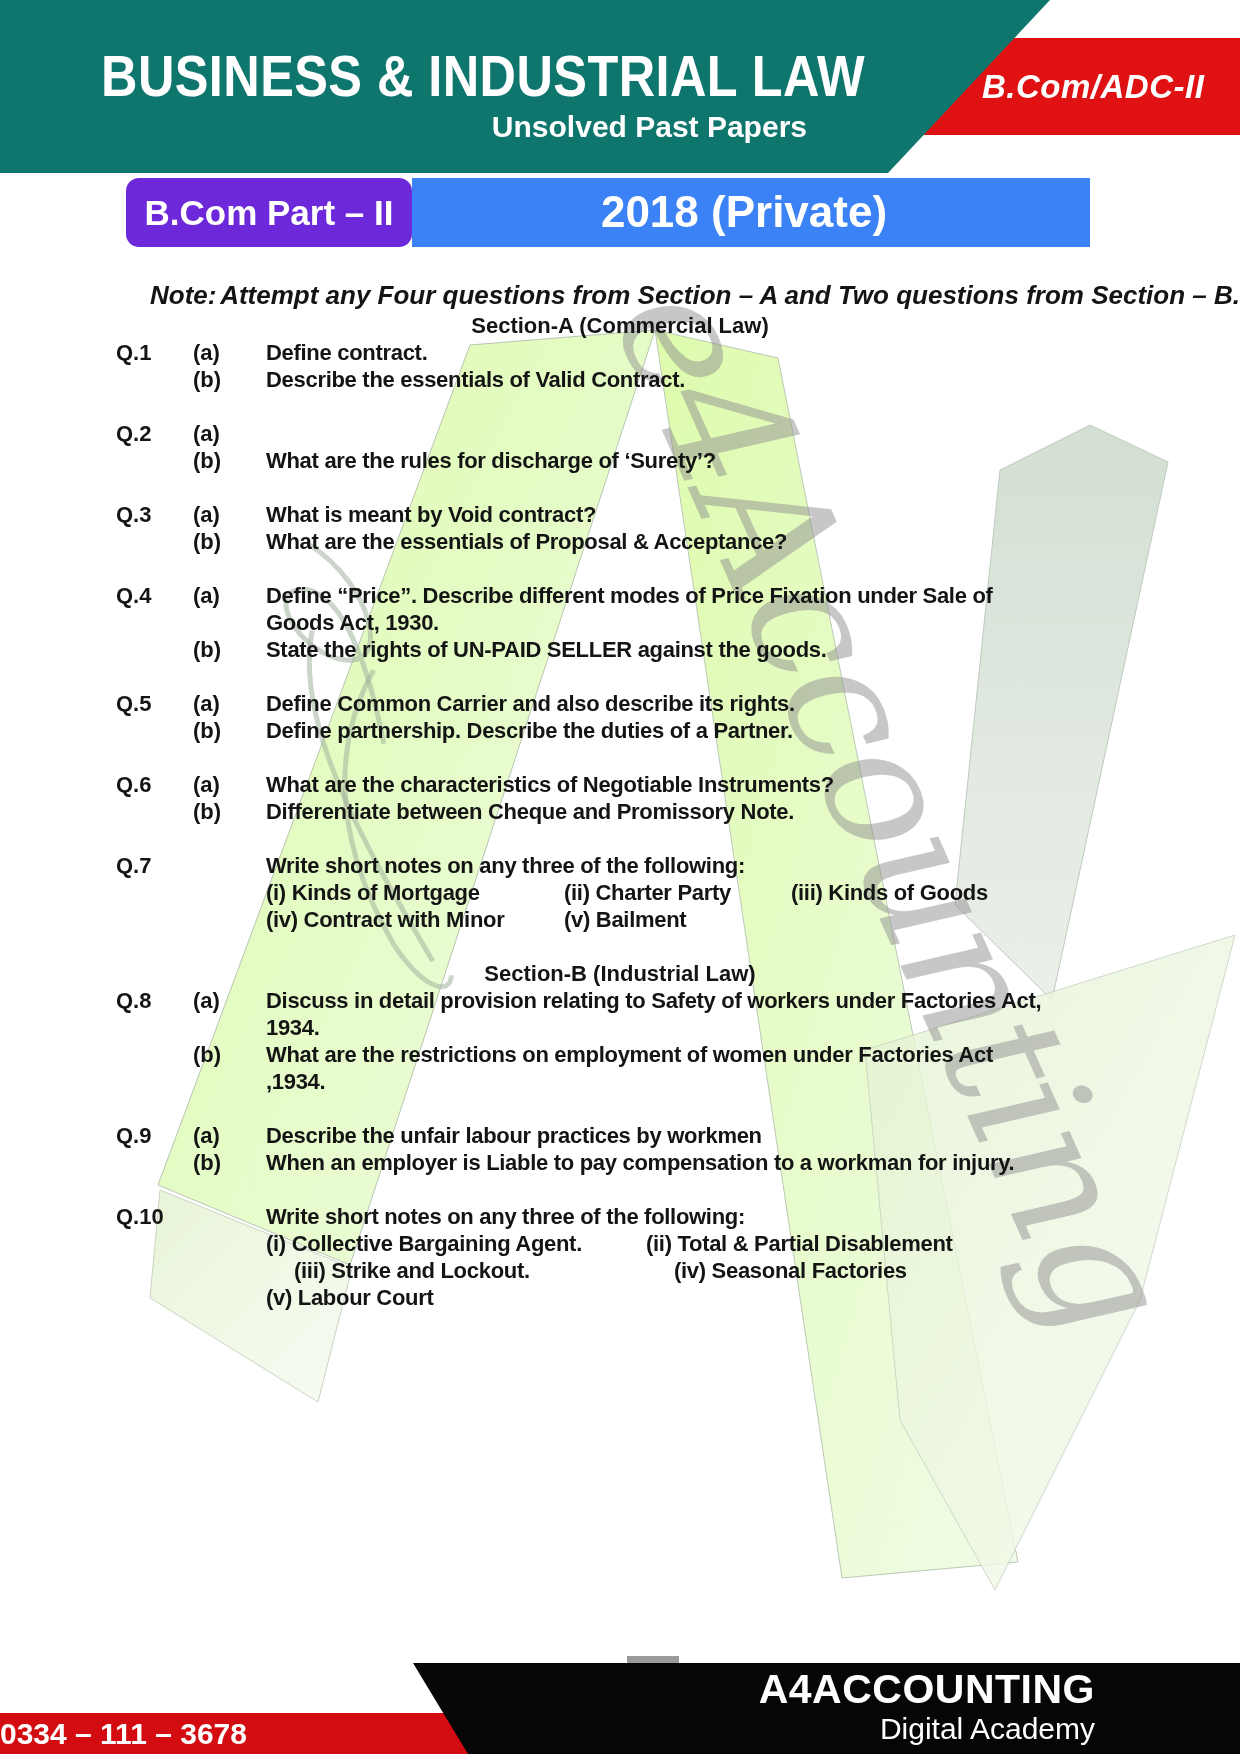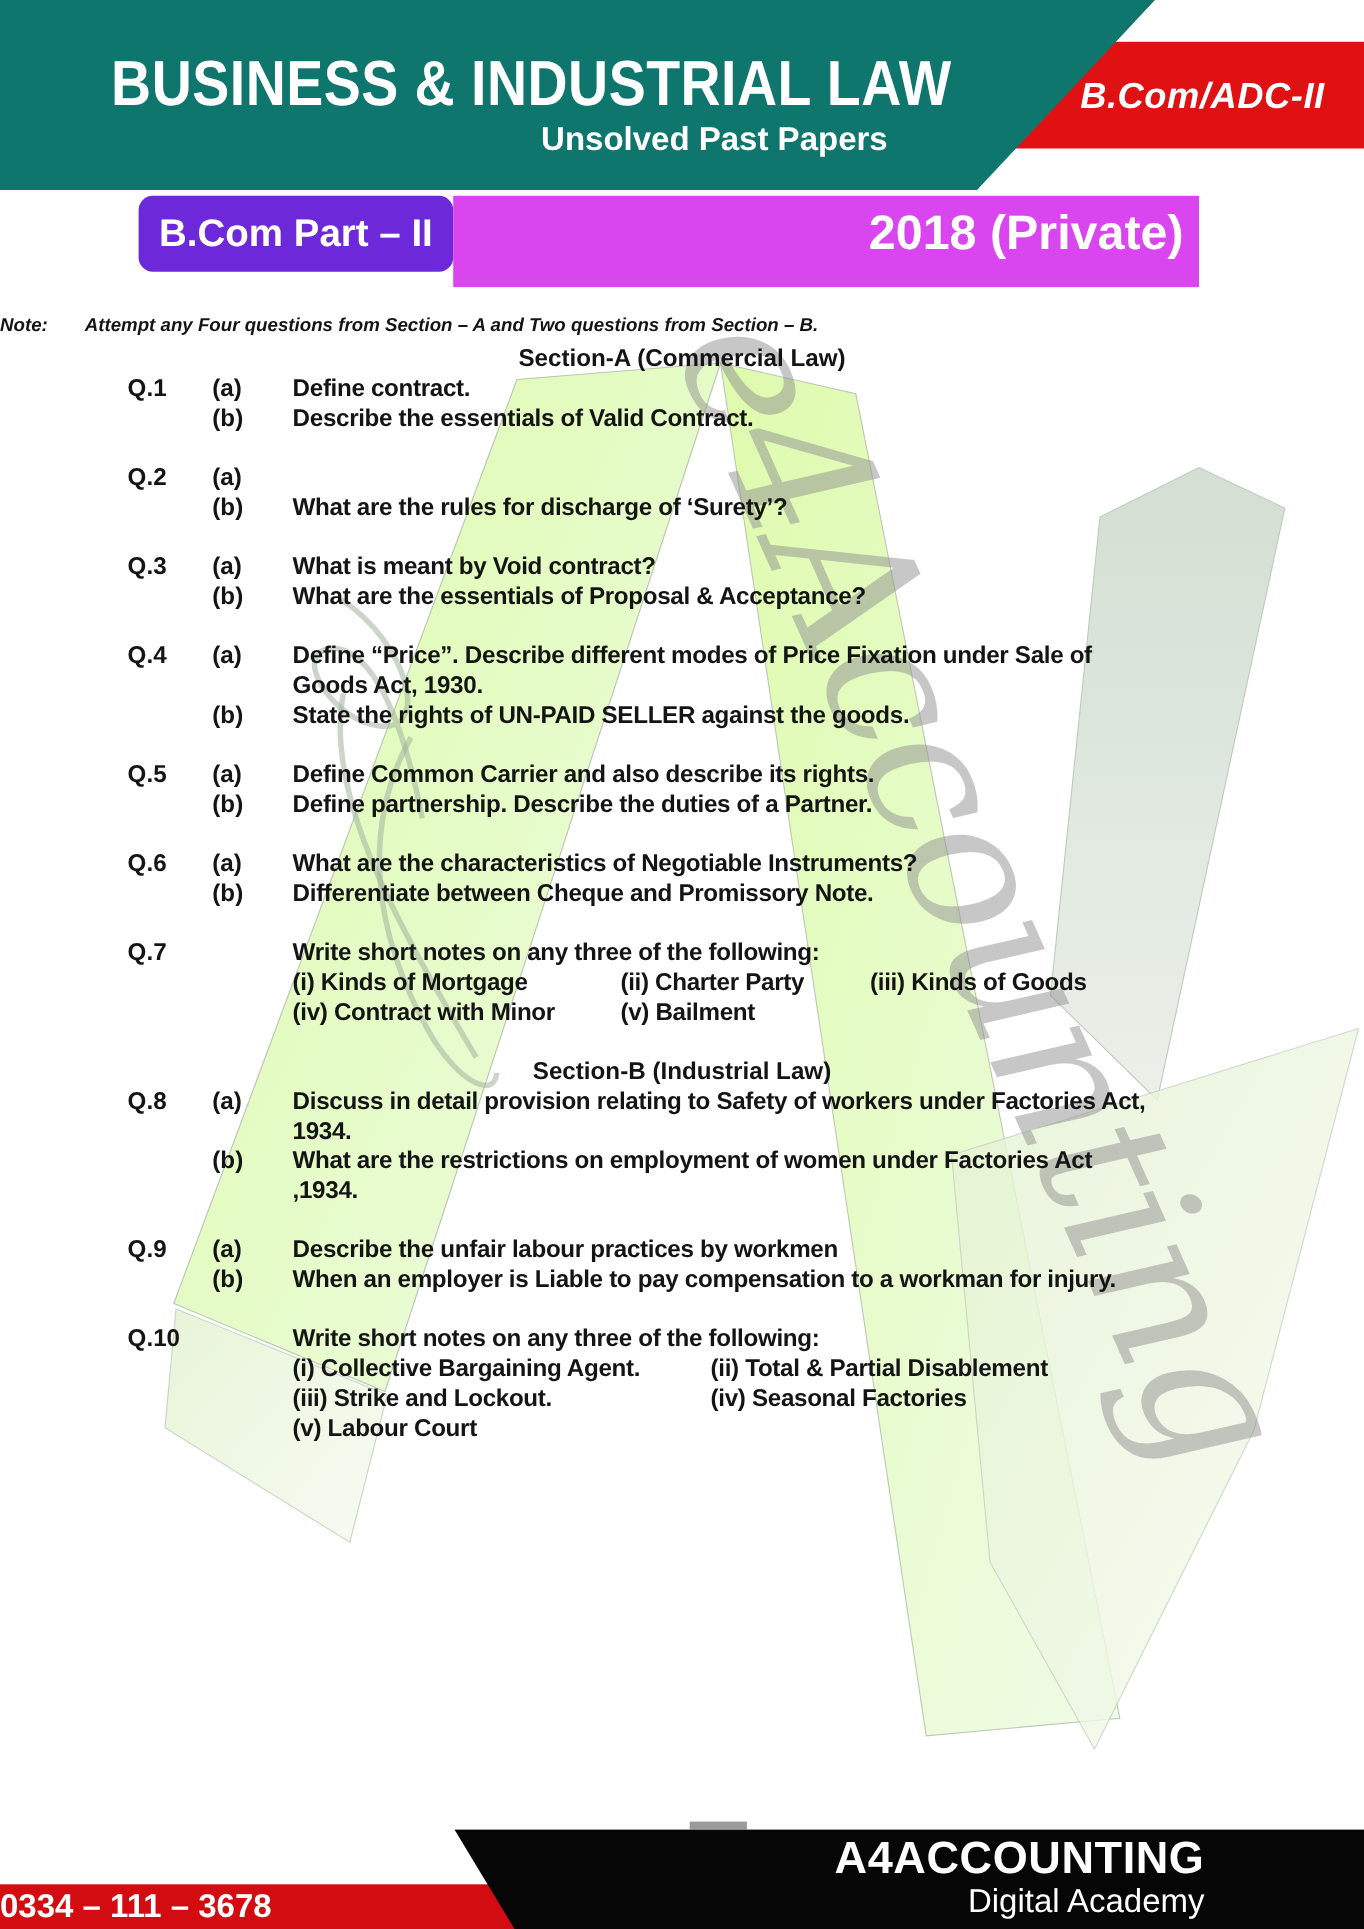--- a/index.html
+++ b/index.html
@@ -14,26 +14,26 @@
   .hdr-badge span{display:block;padding-left:102px;line-height:97px;color:#fff;font-size:33px;font-weight:bold;letter-spacing:.5px;font-style:italic;}
   .hdr-black{position:absolute;left:0;top:0;width:1197px;height:173px;background:#0f766e;z-index:3;
     -webkit-clip-path:polygon(0 0,1050px 0,888px 173px,0 173px);
     clip-path:polygon(0 0,1050px 0,888px 173px,0 173px);}
   .hdr-title{position:absolute;left:101px;top:42px;font-size:58px;font-weight:bold;color:#fff;
     transform:scaleX(.87);transform-origin:left top;white-space:nowrap;letter-spacing:.5px;}
   .hdr-sub{position:absolute;left:95px;top:110px;width:712px;text-align:right;font-size:30px;font-weight:bold;color:#fff;}
   
   .bar-red{position:absolute;left:126px;top:178px;width:286px;height:69px;background:#6d28d9;z-index:2;
     color:#fff;font-size:35px;font-weight:bold;text-align:center;line-height:69px;border-radius:13px;}
-  .bar-gray{position:absolute;left:412px;top:178px;width:678px;height:83px;background:#d946ef;z-index:2;
-    color:#fff;font-size:44px;font-weight:bold;text-align:right;line-height:67px;padding-right:14px;box-sizing:border-box;}
+  .bar-gray{position:absolute;left:412px;top:178px;width:678px;height:69px;background:#3b82f6;z-index:2;
+    color:#fff;font-size:44px;font-weight:bold;text-align:center;line-height:67px;padding-right:14px;box-sizing:border-box;}
   
   #main{position:absolute;left:0;top:282px;width:1240px;z-index:1;color:#141414;}
-  .note-row{display:flex;height:27px;line-height:27px;
-    font-style:italic;font-weight:bold;font-size:17px;margin-bottom:3px;white-space:nowrap;}
+  .note-row{display:flex;padding-left:150px;height:27px;line-height:27px;
+    font-style:italic;font-weight:bold;font-size:26px;margin-bottom:3px;white-space:nowrap;}
   .note-label{width:77px;}
   .sec-heading{height:27px;line-height:27px;width:1240px;text-align:center;font-size:22px;font-weight:bold;}
   .question{margin-bottom:27px;}
   .qrow{display:flex;padding-left:116px;height:27px;line-height:27px;white-space:nowrap;}
   .qno{width:77px;font-size:22px;font-weight:bold;}
   .qsub{width:73px;font-size:22px;font-weight:bold;}
   .qtext,.qcol{font-size:22px;font-weight:bold;letter-spacing:-0.3px;}
   
   .ft-sliver{position:absolute;left:627px;top:1656px;width:52px;height:7px;background:#9a9a9a;z-index:2;}
   .ft-red{position:absolute;left:0;top:1713px;width:470px;height:41px;background:#d20c10;z-index:2;}
@@ -232,21 +232,21 @@
         </div>
         <div class="qrow">
           <div class="qno"></div>
           <div class="qsub"></div>
           <div class="qcol" style="width: 380px;">(i) Collective Bargaining Agent.</div>
           <div class="qcol">(ii) Total &amp; Partial Disablement</div>
         </div>
         <div class="qrow">
           <div class="qno"></div>
           <div class="qsub"></div>
-          <div class="qcol" style="width: 380px;">(iii) Strike and Lockout.</div>
+          <div class="qcol" style="width: 380px; margin-left: 28px;">(iii) Strike and Lockout.</div>
           <div class="qcol">(iv) Seasonal Factories</div>
         </div>
         <div class="qrow">
           <div class="qno"></div>
           <div class="qsub"></div>
           <div class="qcol">(v) Labour Court</div>
         </div>
       </div>
     </div>
 </div>

